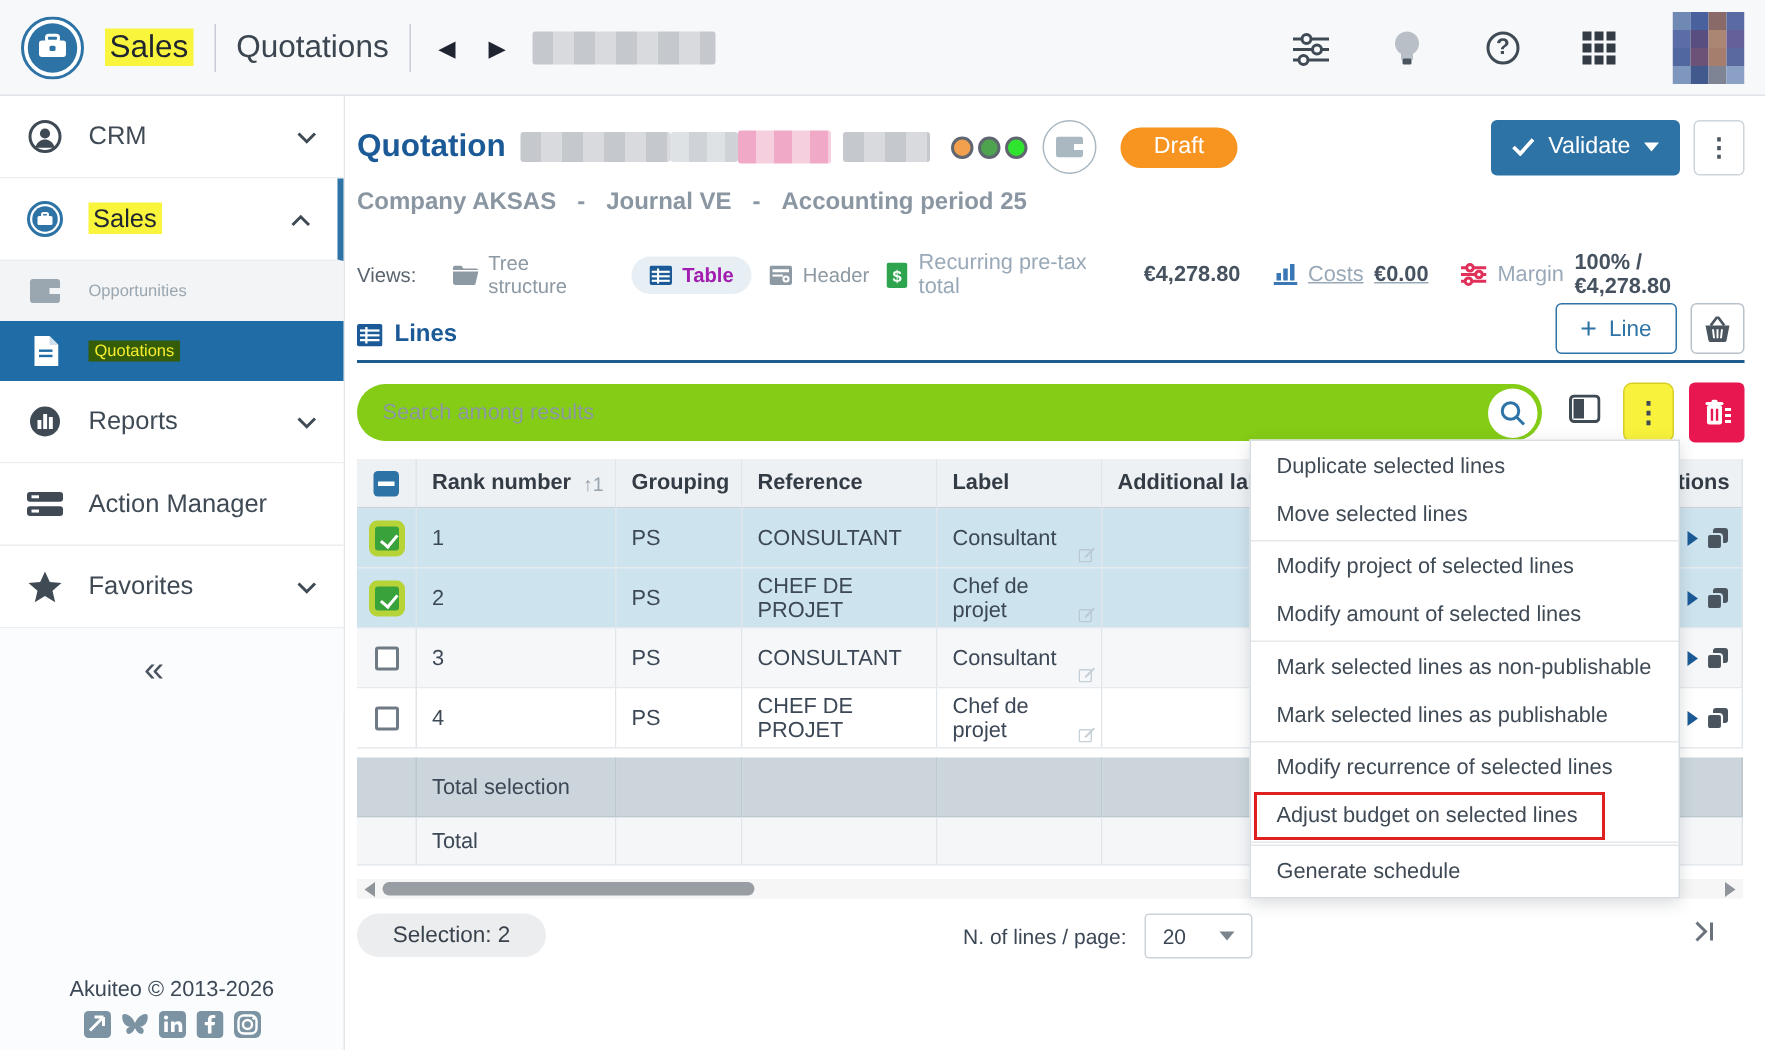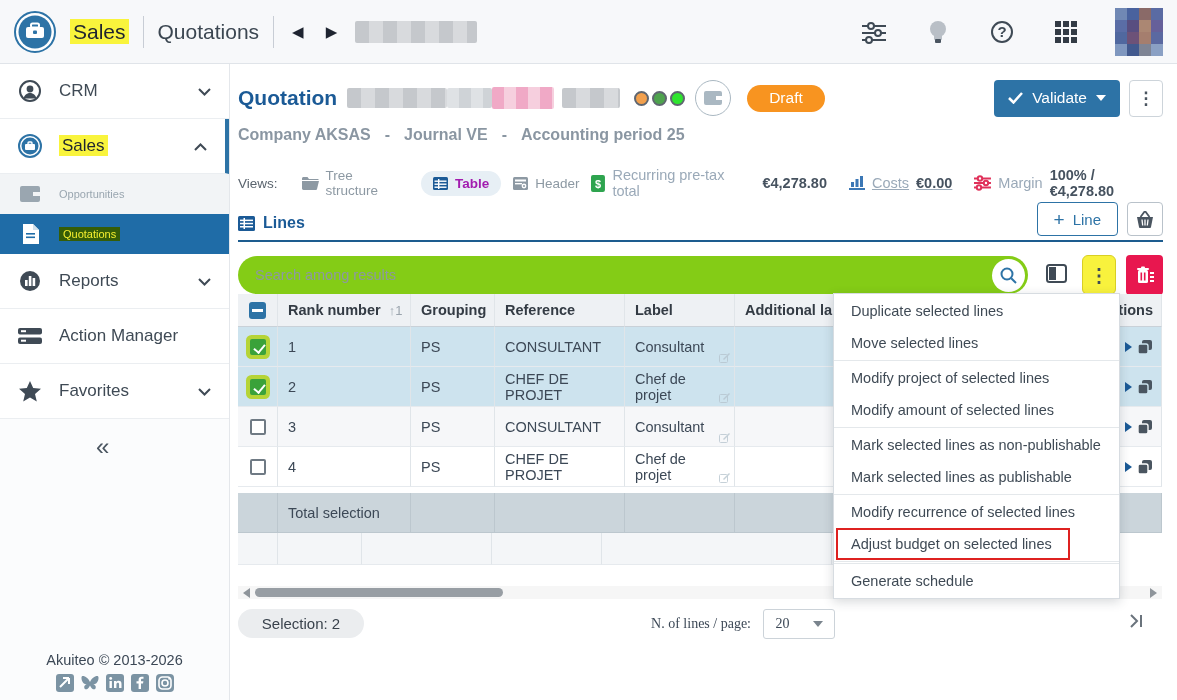--- a/index.html
+++ b/index.html
@@ -93,21 +93,21 @@
   .searchbar input::placeholder { color:#8d98a1; }
   .search-circle { width:33px; height:33px; border-radius:50%; background:#fff; display:flex; align-items:center;
                    justify-content:center; cursor:pointer; }
   .col-icon { margin-left:18px; cursor:pointer; }
   .kebab-hl { width:34px; height:40px; margin-left:15px; background:#f8f23d; border:1px solid #d8cf24; border-radius:6px;
               display:flex; align-items:center; justify-content:center; font-size:19px; font-weight:bold; color:#3f4a55; cursor:pointer; }
   .del-btn { width:37px; height:40px; margin-left:10px; background:#e8174f; border:none; border-radius:4px;
              display:flex; align-items:center; justify-content:center; cursor:pointer; }
 
   
-  .tbl { position:absolute; left:8px; top:230px; width:924px; font-size:14.5px; color:#3c4856; }
+  .tbl { position:absolute; left:8px; top:242px; width:924px; font-size:14.5px; color:#3c4856; }
   .trow { display:flex; }
   .tc { border-right:1px solid #e0e5e9; border-bottom:1px solid #e6eaee; padding:0 10px; display:flex; align-items:center; position:relative; }
   .c-cb{ width:40px; justify-content:center; } .c-rank{ width:133px; } .c-grp{ width:84px; } .c-ref{ width:130px; }
   .c-lab{ width:110px; } .c-add{ width:230px; } .c-ext{ width:137px; } .c-act{ width:60px; justify-content:flex-end; gap:5px; padding-right:8px; }
   .thead .tc { height:33px; background:#eef1f4; font-weight:bold; color:#333b44; border-bottom:1px solid #c9d1d8; white-space:nowrap; overflow:hidden; }
   .sort-ind { color:#9aa4ad; font-weight:normal; font-size:13px; margin-left:8px; }
   .drow .tc { height:40px; }
   .row-sel .tc { background:#cde3ee; }
   .row-odd .tc { background:#f6f7f9; }
   .row-even .tc { background:#fff; }
@@ -125,21 +125,21 @@
   .hscroll { position:absolute; left:8px; top:522px; width:924px; height:13px; background:#f6f6f6; display:flex; align-items:center; }
   .hs-arrow { width:0; height:0; border-top:5px solid transparent; border-bottom:5px solid transparent; margin:0 5px; cursor:pointer; }
   .hs-left { border-right:7px solid #8f959b; }
   .hs-right { border-left:7px solid #8f959b; margin-left:auto; }
   .hs-thumb { width:248px; height:9px; border-radius:5px; background:#989ea4; cursor:pointer; }
 
   
   .sel-pill { position:absolute; left:8px; top:545px; width:126px; height:29px; background:#ebedef; border-radius:15px;
               display:flex; align-items:center; justify-content:center; font-size:15px; color:#39424c; }
   .perpage { position:absolute; left:290px; top:545px; width:315px; height:30px; display:flex; align-items:center;
-             justify-content:flex-end; gap:12px; font-size:14px; color:#3c4856;font-family:Liberation Serif, serif; }
+             justify-content:flex-end; gap:12px; font-size:14px; color:#3c4856; }
   .pp-select { width:72px; height:30px; border:1px solid #ccd3d9; border-radius:3px; background:#fff; display:flex;
                align-items:center; justify-content:space-around; cursor:pointer; }
   .pp-caret { width:0; height:0; border-left:5px solid transparent; border-right:5px solid transparent; border-top:6px solid #7a848d; }
   .lastpage { position:absolute; left:898px; top:549px; cursor:pointer; }
 
   
   .ctx-menu { position:absolute; left:833px; top:293px; width:287px; background:#fff; border:1px solid #d7dce1;
               box-shadow:0 3px 10px rgba(40,50,60,.18); z-index:20; padding:1px 0; }
   .mi { height:32px; display:flex; align-items:center; padding:0 17px; font-size:14.5px; color:#3f4a55;
         cursor:pointer; position:relative; white-space:nowrap; }
@@ -632,20 +632,21 @@
         <div class="tc c-rank">Total selection</div>
         <div class="tc c-grp"></div>
           <div class="tc c-ref"></div>
           <div class="tc c-lab"></div>
         <div class="tc c-add"></div>
           <div class="tc c-ext"></div>
           <div class="tc c-act"></div>
       </div>
       <div class="trow trow-tot">
         <div class="tc c-cb"></div>
+        <div class="tc c-rank">Total</div>
         <div class="tc c-grp"></div>
           <div class="tc c-ref"></div>
           <div class="tc c-lab"></div>
         <div class="tc c-add"></div>
           <div class="tc c-ext"></div>
           <div class="tc c-act"></div>
       </div>
     </div>
 
     <div class="hscroll">

